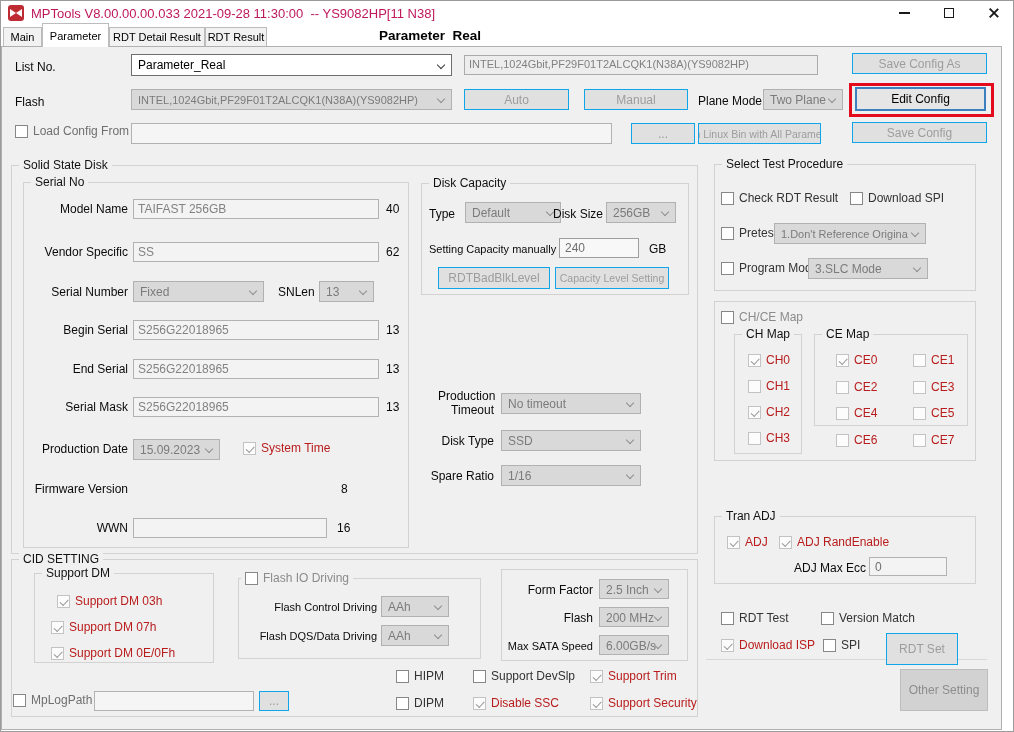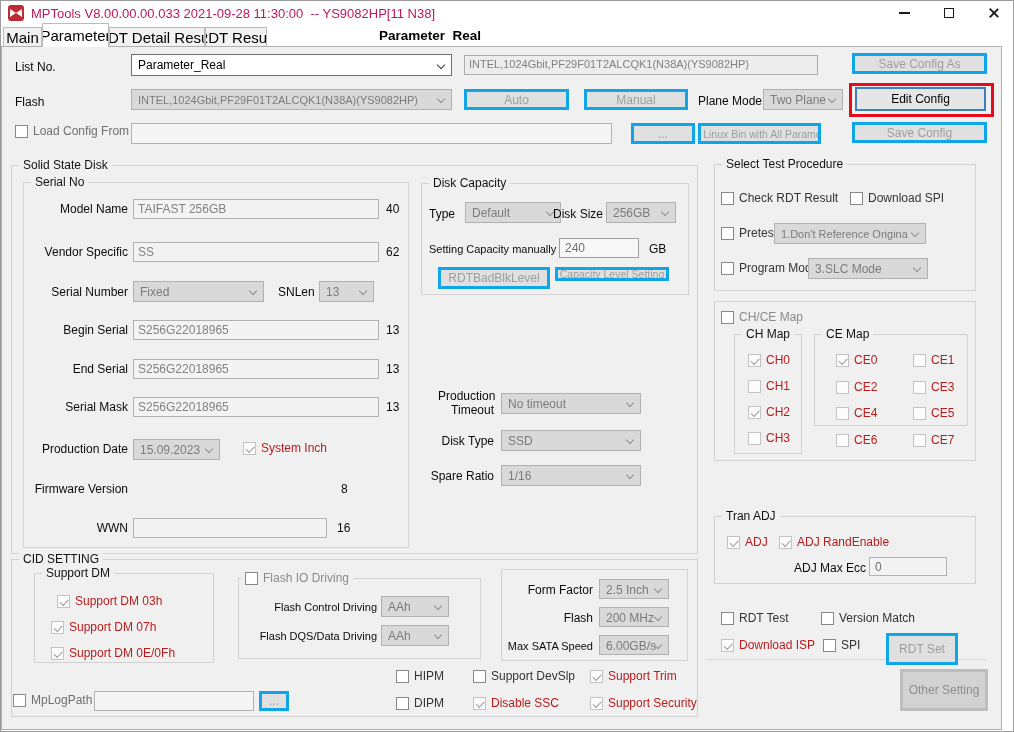--- a/index.html
+++ b/index.html
@@ -15,39 +15,39 @@
   .wtitle{position:absolute;left:30px;top:5px;font-size:13px;white-space:pre;color:#be185d}
   .wbtn{position:absolute;top:0;width:32px;height:24px;display:flex;align-items:center;justify-content:center}
   .g-min{width:11px;height:2px;background:#1a1a1a}
   .g-max{width:10px;height:10px;border:1.4px solid #1a1a1a}
   .g-close{position:relative;width:12px;height:12px}
   .g-close::before,.g-close::after{content:"";position:absolute;left:5.3px;top:0;width:1.6px;height:12px;background:#1a1a1a}
   .g-close::before{transform:rotate(45deg)}
   .g-close::after{transform:rotate(-45deg)}
 
   
-  .tab{position:absolute;top:26px;height:19px;background:#f2f2f2;border:1px solid #bcbcbc;border-bottom:none;font-size:15px;display:flex;align-items:center;justify-content:center;z-index:2;white-space:nowrap;overflow:hidden}
+  .tab{position:absolute;top:26px;height:19px;background:#f2f2f2;border:1px solid #bcbcbc;border-bottom:none;font-size:11px;display:flex;align-items:center;justify-content:center;z-index:2;white-space:nowrap;overflow:hidden}
   .tab.sel{top:22px;height:24px;background:#fff;z-index:4}
   .ptitle{position:absolute;left:378px;top:27px;font-weight:bold;font-size:13.5px;white-space:pre;z-index:2}
 
   .panel{position:absolute;left:0;top:45px;width:1001px;height:684px;background:#f0f0f0;border:1px solid #b0b0b0;z-index:1}
 
   
   .lbl{position:absolute;font-size:12px;color:#0a0a0a;white-space:nowrap;z-index:3}
   .lbl.r{text-align:right}
   .lbl.s{font-size:11px}
   .fld{position:absolute;background:#f3f3f3;border:1px solid #b2b2b2;color:#828282;font-size:12px;padding:2px 4px;white-space:nowrap;overflow:hidden;z-index:3}
   .fld.lt{background:#f6f6f6;border-color:#ababab}
   .inp{position:absolute;background:#f8f8f8;border:1px solid #9e9e9e;color:#6f6f6f;font-size:12px;padding:2px 5px;z-index:3}
   .cmb{position:absolute;height:21px;background:#d9d9d9;border:1px solid #b1b1b1;color:#7b7b7b;font-size:12px;padding:3px 18px 0 6px;white-space:nowrap;overflow:hidden;z-index:3}
   .cmb .arr{position:absolute;right:7px;top:6px;width:6px;height:6px;border-right:1.5px solid #8f8f8f;border-bottom:1.5px solid #8f8f8f;transform:rotate(45deg)}
   .cmb.en{background:#fff;border-color:#6e6e6e;color:#000}
   .cmb.en .arr{border-color:#3a3a3a}
   .cmb.s{font-size:11px;padding-top:4px}
-  .btn{position:absolute;background:#e0e0e0;border:3px solid #0ea5e9;color:#9d9d9d;font-size:12px;display:flex;align-items:center;justify-content:center;white-space:nowrap;overflow:hidden;z-index:3}
+  .btn{position:absolute;background:#e0e0e0;border:1px solid #0ea5e9;color:#9d9d9d;font-size:12px;display:flex;align-items:center;justify-content:center;white-space:nowrap;overflow:hidden;z-index:3}
   .btn.dk{background:#d2d2d2;border-color:#bdbdbd;color:#8d8d8d}
   .btn.pri{background:#e6e6e6;border:2px solid #3c80c0;color:#000;z-index:5}
   .btn.s{font-size:10.5px}
   .cb{position:absolute;display:flex;align-items:flex-start;gap:5px;font-size:12px;color:#333;white-space:nowrap;z-index:3}
   .cb .bx{width:13px;height:13px;background:#fff;border:1px solid #878787;position:relative;flex:none}
   .cb.dis{color:#b91c1c}
   .cb.dis .bx{border-color:#c3c3c3;background:#fcfcfc}
   .bx.checked::after{content:"";position:absolute;left:1.6px;top:2.6px;width:7px;height:3.6px;border-left:1.8px solid #979797;border-bottom:1.8px solid #979797;transform:rotate(-47deg)}
   .cb .cl{margin-top:-1px}
   .grp{position:absolute;border:1px solid #d2d2d2;z-index:2}
@@ -153,21 +153,21 @@
   <div class="fld" style="left:132px;top:396px;width:246px;height:20px">S256G22018965</div>
   <div class="lbl" style="left:385px;top:399px">13</div>
 
   <div class="lbl r" style="left:14px;top:441px;width:113px">Production Date</div>
   <div class="cmb" style="left:132px;top:438px;width:87px">
     <span>15.09.2023</span>
     <span class="arr"></span>
   </div>
   <div class="cb dis" style="left:242px;top:441px">
     <span class="bx checked"></span>
-    <span class="cl">System Inch</span>
+    <span class="cl">System Time</span>
   </div>
 
   <div class="lbl r" style="left:14px;top:481px;width:113px">Firmware Version</div>
   <div class="lbl" style="left:340px;top:481px">8</div>
 
   <div class="lbl r" style="left:14px;top:520px;width:113px">WWN</div>
   <div class="fld" style="left:132px;top:517px;width:194px;height:20px"></div>
   <div class="lbl" style="left:336px;top:520px">16</div>
 
   <div class="grp" style="left:420px;top:182px;width:268px;height:112px">
@@ -180,21 +180,21 @@
   </div>
   <div class="lbl" style="left:552px;top:206px">Disk Size</div>
   <div class="cmb" style="left:605px;top:201px;width:70px">
     <span>256GB</span>
     <span class="arr"></span>
   </div>
   <div class="lbl s" style="left:428px;top:242px">Setting Capacity manually</div>
   <div class="inp" style="left:558px;top:237px;width:80px;height:20px">240</div>
   <div class="lbl" style="left:648px;top:241px">GB</div>
   <div class="btn" style="left:437px;top:266px;width:112px;height:22px">RDTBadBlkLevel</div>
-  <div class="btn s" style="left:554px;top:266px;width:114px;height:14px">Capacity Level Setting</div>
+  <div class="btn s" style="left:554px;top:266px;width:114px;height:22px">Capacity Level Setting</div>
 
   <div class="lbl r" style="left:437px;top:388px;width:56px;white-space:normal;line-height:14px">Production Timeout</div>
   <div class="cmb" style="left:500px;top:392px;width:140px">
     <span>No timeout</span>
     <span class="arr"></span>
   </div>
   <div class="lbl r" style="left:425px;top:433px;width:68px">Disk Type</div>
   <div class="cmb" style="left:500px;top:429px;width:140px">
     <span>SSD</span>
     <span class="arr"></span>

